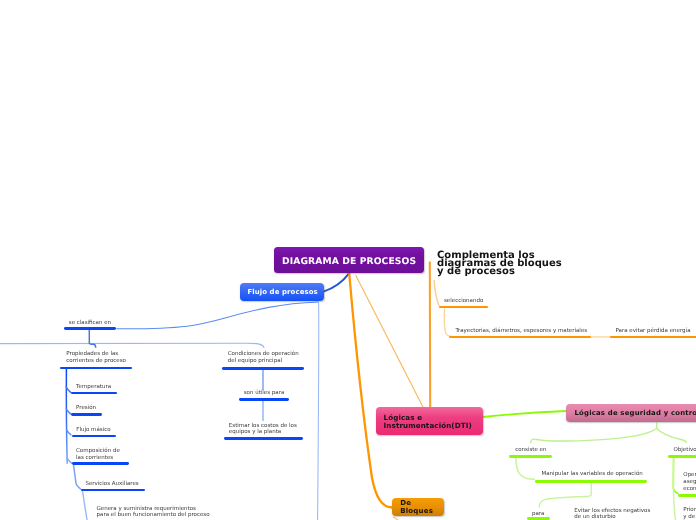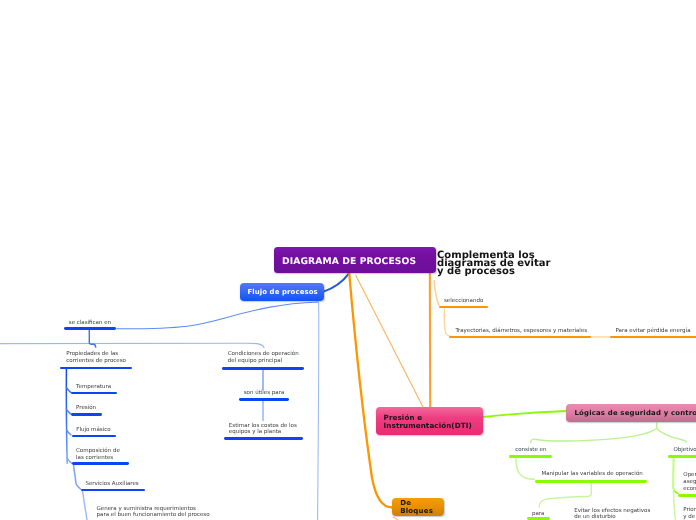--- a/index.html
+++ b/index.html
@@ -11,21 +11,21 @@
   .node{position:absolute;box-sizing:border-box;border-radius:4px;
         display:flex;align-items:center;font-weight:bold;
         box-shadow:0.8px 1px 1.4px rgba(0,0,0,0.22);}
   .node > span{display:block;}
   .leaf{position:absolute;font-size:5.5px;color:#3a3a3a;white-space:nowrap;line-height:6.8px;}
   .bar{position:absolute;height:2.8px;border-radius:1.4px;}
   .bold-note{position:absolute;font-weight:bold;color:#131313;white-space:nowrap;
              font-size:10px;line-height:7.95px;}
 
   
-  #n-root{left:274px;top:247px;width:162px;height:26px;padding-left:8px;
+  #n-root{left:274px;top:247px;width:150px;height:26px;padding-left:8px;
           border-radius:3.5px;
           background:linear-gradient(180deg,#7d17b2 0%,#740fa0 35%,#6d0f9a 100%);
           color:#fff;font-size:9.2px;letter-spacing:0.1px;padding-top:3.5px;}
   #n-flujo{left:240px;top:282.5px;width:83.5px;height:18px;padding-left:7.4px;
           border-radius:4px;padding-top:1.7px;
           background:linear-gradient(180deg,#4f7bf6 0%,#3568f4 45%,#1451f8 100%);
           color:#fff;font-size:6.95px;letter-spacing:0.1px;}
   #n-dti{left:376px;top:406.8px;width:106.5px;height:28px;padding-left:7.6px;
           border-radius:4px;padding-top:2.6px;
           background:linear-gradient(180deg,#f2699b 0%,#ee3d80 38%,#ea2a74 100%);
@@ -127,32 +127,32 @@
 
   <div class="node" id="n-root">
     <span>DIAGRAMA DE PROCESOS</span>
   </div>
 
   <div class="node" id="n-flujo">
     <span>Flujo de procesos</span>
   </div>
 
   <div class="node" id="n-dti">
-    <span><span>Presión e</span><br><span>Instrumentación(DTI)</span></span>
+    <span><span>Lógicas e</span><br><span>Instrumentación(DTI)</span></span>
   </div>
 
   <div class="node" id="n-logicas">
     <span>Lógicas de seguridad y control</span>
   </div>
 
   <div class="node" id="n-bloques">
     <span>De Bloques</span>
   </div>
 
-  <div class="bold-note" id="t-complementa"><span>Complementa los</span><br><span>diagramas de evitar</span><br><span>y de procesos</span></div>
+  <div class="bold-note" id="t-complementa"><span>Complementa los</span><br><span>diagramas de bloques</span><br><span>y de procesos</span></div>
 
   <div class="leaf" id="lf-seclasifican"><span>se clasifican en</span></div>
   <div class="bar" id="lf-seclasifican-bar"></div>
   <div class="leaf" id="lf-propiedades"><span>Propiedades de las</span><br><span>corrientes de proceso</span></div>
   <div class="bar" id="lf-propiedades-bar"></div>
   <div class="leaf" id="lf-temperatura"><span>Temperatura</span></div>
   <div class="bar" id="lf-temperatura-bar"></div>
   <div class="leaf" id="lf-presion"><span>Presión</span></div>
   <div class="bar" id="lf-presion-bar"></div>
   <div class="leaf" id="lf-flujomasico"><span>Flujo másico</span></div>

